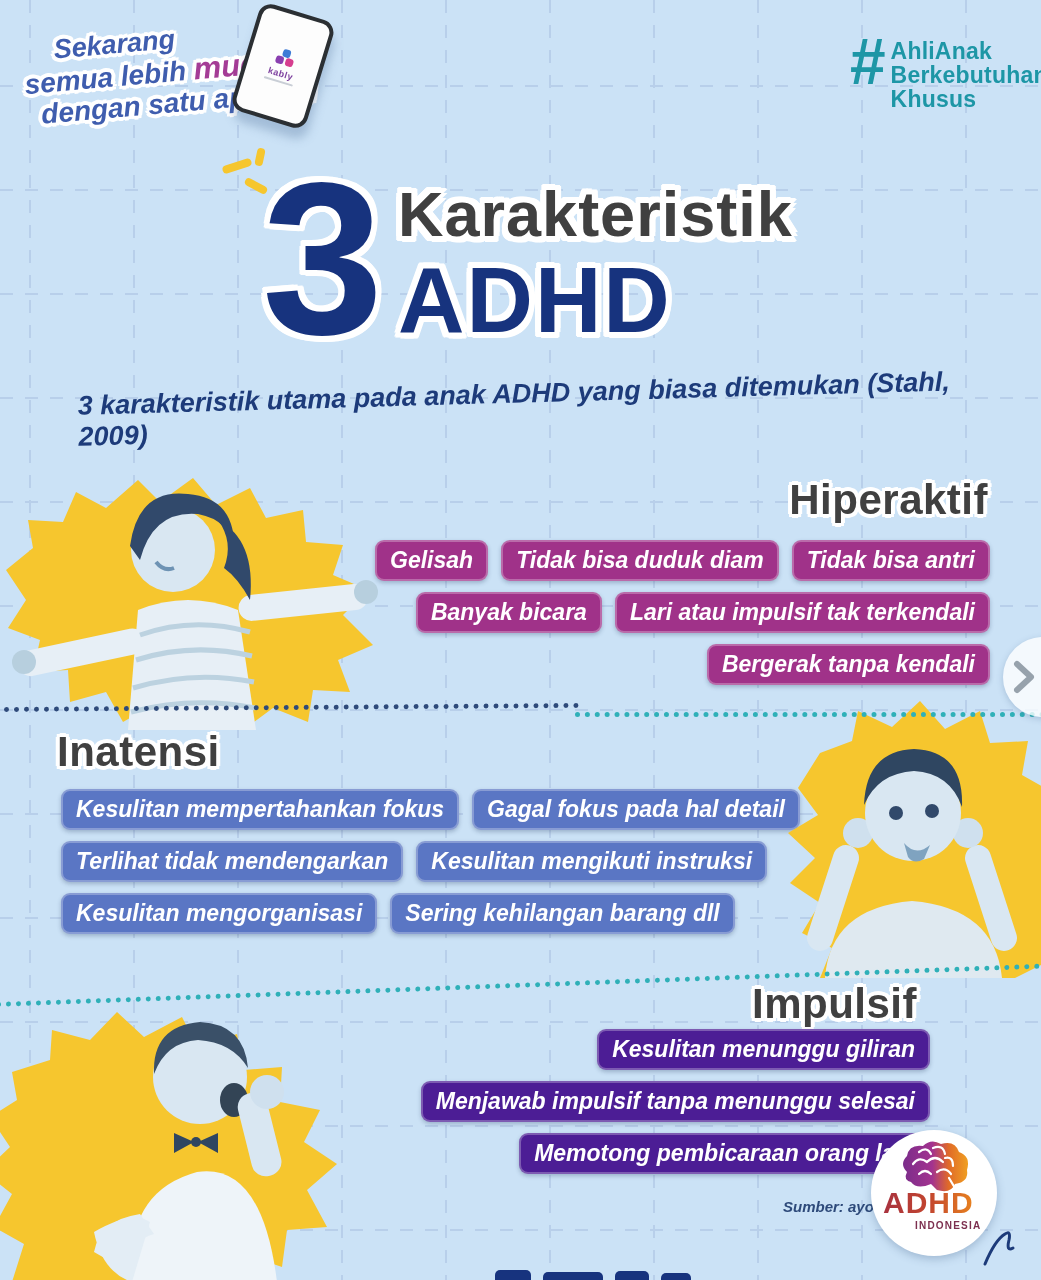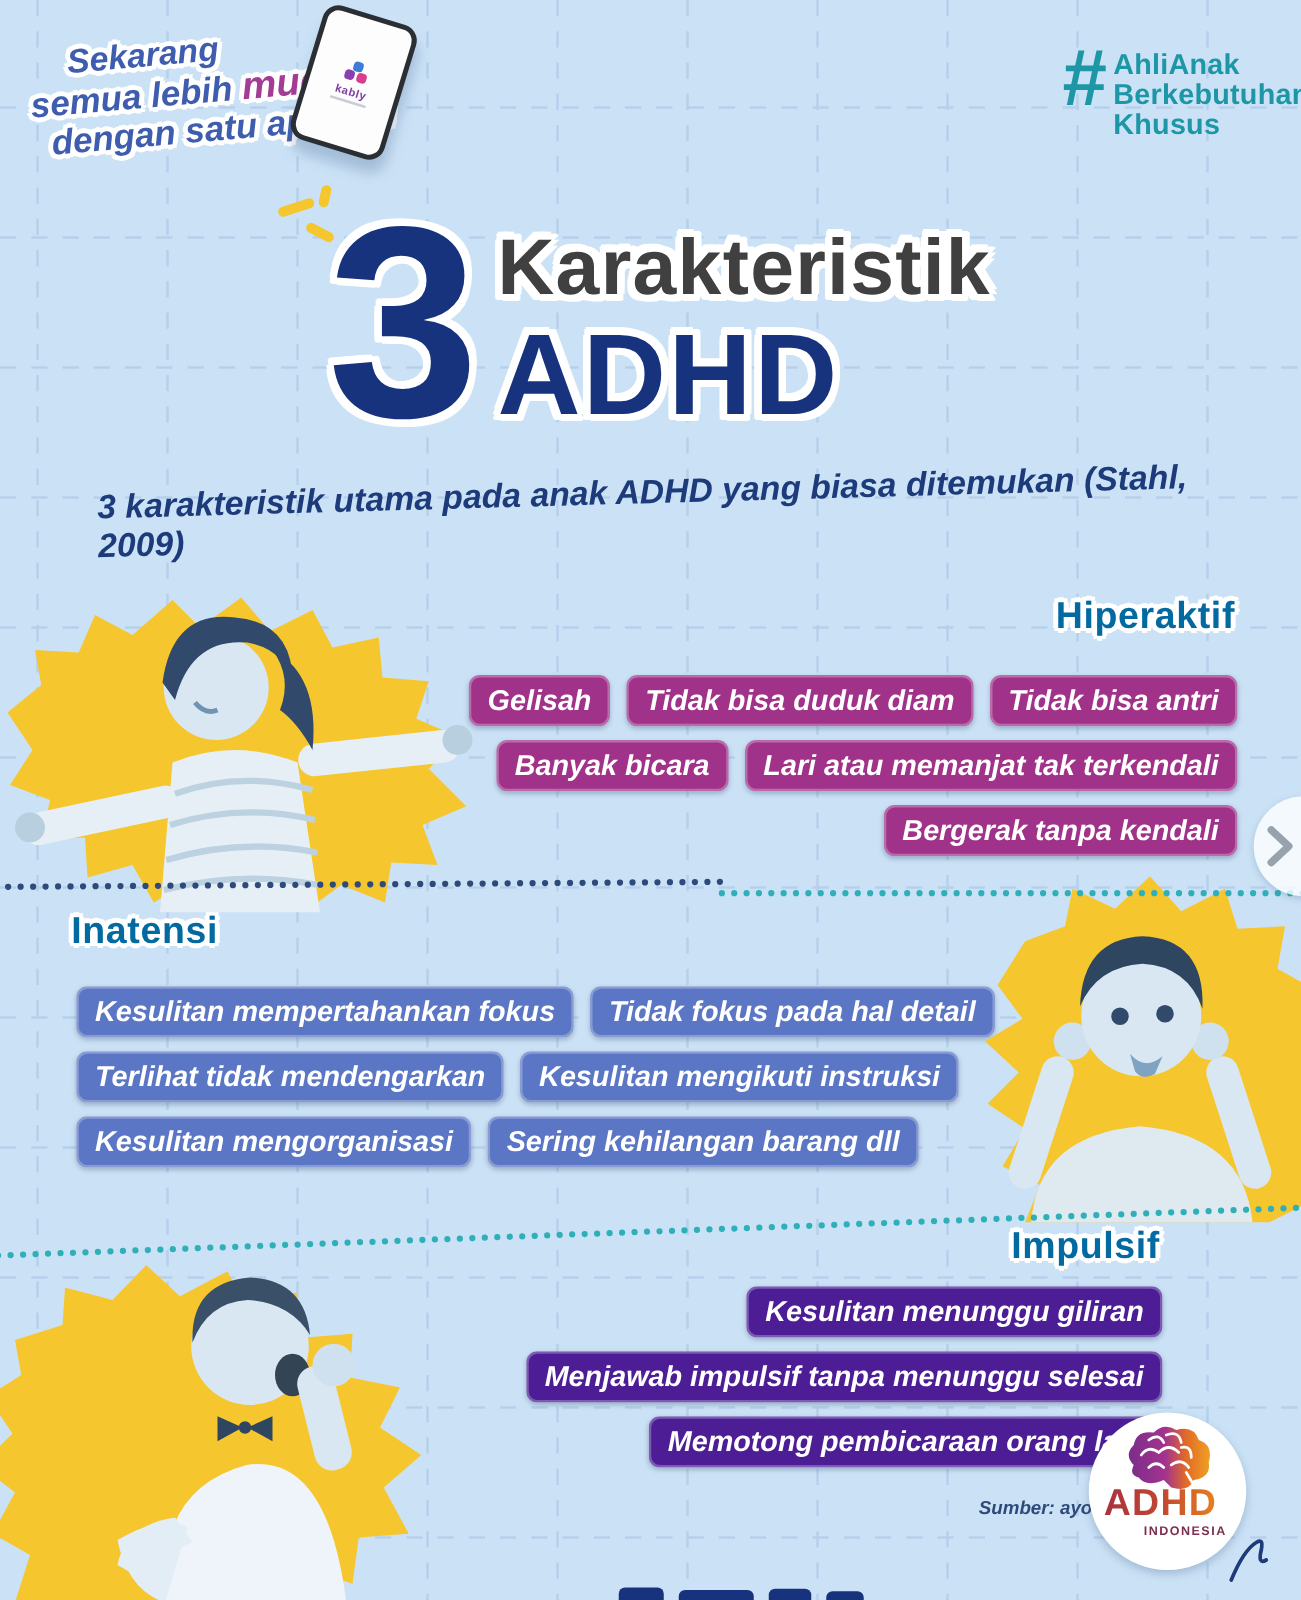--- a/index.html
+++ b/index.html
@@ -55,24 +55,24 @@
   .sparkle i:nth-child(2){width:24px;height:8px;left:22px;top:34px;transform:rotate(28deg);}
   .sparkle i:nth-child(3){width:8px;height:18px;left:34px;top:0;transform:rotate(12deg);}
 
   .titleNum{left:262px;top:150px;font-size:218px;line-height:1;font-weight:bold;color:#17337e;}
   .titleL1{left:398px;top:178px;font-size:63px;font-weight:bold;color:#404040;letter-spacing:1px;}
   .titleL2{left:398px;top:248px;font-size:92px;font-weight:bold;color:#17337e;letter-spacing:2px;}
   .subtitle{left:78px;top:378px;width:920px;font-size:27px;font-weight:bold;font-style:italic;
     color:#1d3b7a;transform:rotate(-1.6deg);}
 
   
-  .secHead{font-size:30px;font-weight:bold;color:#0369a1;letter-spacing:.5px;}
+  .secHead{font-size:42px;font-weight:bold;color:#404040;letter-spacing:.5px;}
   .headHiper{right:53px;top:476px;}
   .headInat{left:57px;top:728px;}
-  .headImp{right:113px;top:980px;}
+  .headImp{right:124px;top:980px;}
 
   
   .pillrows{display:flex;flex-direction:column;font-style:italic;}
   .pill-row{display:flex;gap:13px;margin-bottom:11px;}
   .ar{justify-content:flex-end;}
   .pill{
     display:inline-block;padding:5px 13px;border-radius:9px;color:#fff;
     font-weight:bold;font-size:23px;white-space:nowrap;
     border:2px solid rgba(255,255,255,.28);
     box-shadow:0 2px 4px rgba(30,50,90,.28);
@@ -213,21 +213,21 @@
 
   <div class="abs secHead headHiper ow">Hiperaktif</div>
   <div class="abs pillrows rowsHiper">
     <div class="pill-row ar">
       <span class="pill">Gelisah</span>
       <span class="pill">Tidak bisa duduk diam</span>
       <span class="pill">Tidak bisa antri</span>
     </div>
     <div class="pill-row ar">
       <span class="pill">Banyak bicara</span>
-      <span class="pill">Lari atau memanjat tak terkendali</span>
+      <span class="pill">Lari atau impulsif tak terkendali</span>
     </div>
     <div class="pill-row ar">
       <span class="pill">Bergerak tanpa kendali</span>
     </div>
   </div>
 
   <div class="abs sep sep1a"></div>
   <div class="abs sep sep1b"></div>
 
   <svg class="abs art" width="265" height="285" viewBox="0 0 265 285" style="left:780px;top:693px;">
@@ -247,21 +247,21 @@
       <circle cx="116" cy="120" r="7" fill="#31496b"></circle>
       <circle cx="152" cy="118" r="7" fill="#31496b"></circle>
       <path d="M124,150 q12,14 26,2 l-6,14 q-10,6 -16,-2 Z" fill="#7fa3c0"></path>
     </g>
   </svg>
 
   <div class="abs secHead headInat ow">Inatensi</div>
   <div class="abs pillrows rowsInat">
     <div class="pill-row">
       <span class="pill">Kesulitan mempertahankan fokus</span>
-      <span class="pill">Tidak fokus pada hal detail</span>
+      <span class="pill">Gagal fokus pada hal detail</span>
     </div>
     <div class="pill-row">
       <span class="pill">Terlihat tidak mendengarkan</span>
       <span class="pill">Kesulitan mengikuti instruksi</span>
     </div>
     <div class="pill-row">
       <span class="pill">Kesulitan mengorganisasi</span>
       <span class="pill">Sering kehilangan barang dll</span>
     </div>
   </div>

